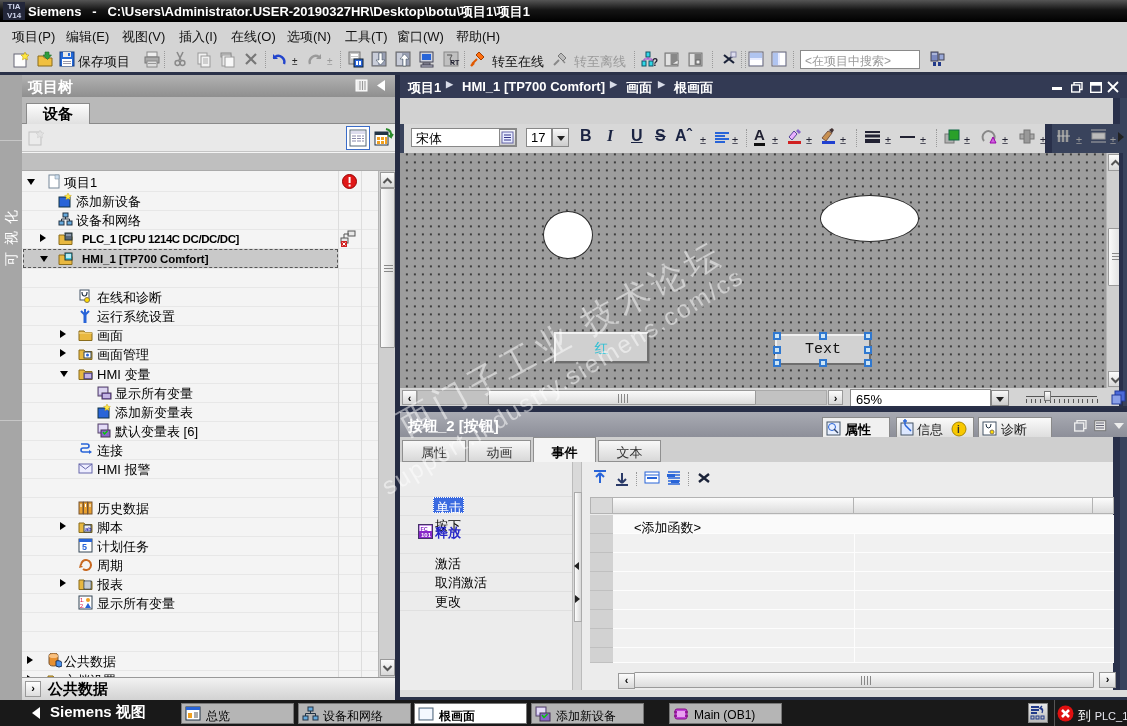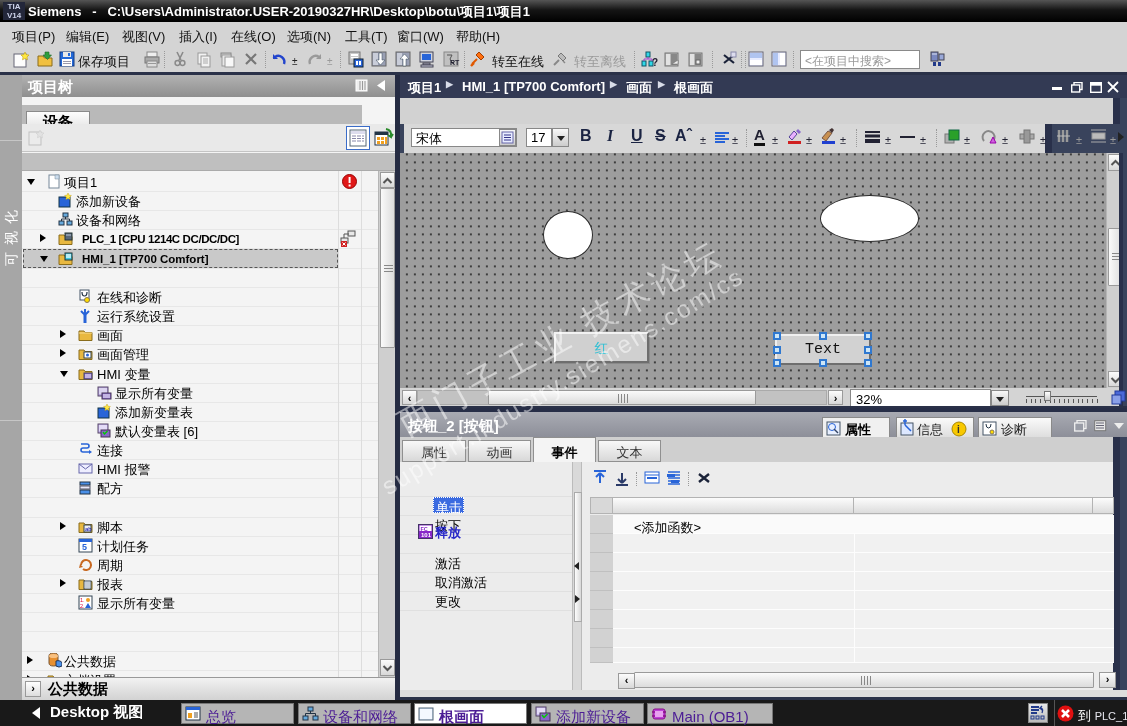--- a/index.html
+++ b/index.html
@@ -25,21 +25,21 @@
 #searchbox { left:800px; top:2px; width:120px; height:19px; background:#fff; border:1px solid #8a8a8a; color:#9a9a9a; font-size:12px; padding:2px 0 0 4px; }
 
 
 #leftstrip { left:0; top:75px; width:22px; height:625px; background:#a6a6a6; }
 #leftstrip .vt { position:absolute; left:3px; top:191px; transform:rotate(-90deg); transform-origin:0 0; color:#fff; font-size:14px; letter-spacing:7px; white-space:nowrap; }
 .lsep { position:absolute; left:0; width:22px; height:1px; background:#c6c6c6; }
 
 
 #tree { left:22px; top:75px; width:378px; height:625px; background:#f4f4f4; border-right:5px solid #252b42; }
 #tree-header { left:0; top:0; width:373px; height:22px; background:linear-gradient(#b2b2b2,#8f8f8f); color:#fff; font-weight:bold; font-size:15px; }
-#tree-tabs { left:0; top:30px; width:340px; height:27px; background:#b9b9b9; border-bottom:1px solid #8a8a8a; }
+#tree-tabs { left:0; top:22px; width:373px; height:27px; background:#b9b9b9; border-bottom:1px solid #8a8a8a; }
 .tab-dev { position:absolute; left:4px; top:6px; width:64px; height:21px; background:linear-gradient(#fdfdfd,#e0e0e0); border:1px solid #8a8a8a; border-bottom:none; text-align:center; font-weight:bold; font-size:15px; padding-top:1px; }
 #tree-toolbar { left:0; top:49px; width:373px; height:28px; background:#e9e9e9; border-bottom:1px solid #c4c4c4; }
 #tree-sep { left:0; top:78px; width:373px; height:18px; background:#bfbfbf; border-bottom:1px solid #aaa; }
 #tree-rows { left:0; top:96px; width:373px; height:506px; background:#f4f4f4; overflow:hidden; font-size:13px; }
 .trow { position:absolute; left:0; width:356px; height:19px; }
 .trow .txt { position:absolute; top:2px; white-space:nowrap; color:#000; }
 .rowline { position:absolute; left:0; width:356px; height:1px; background:#e7e7e7; }
 .arr-r { position:absolute; top:5px; width:0; height:0; border-left:6px solid #000; border-top:4px solid transparent; border-bottom:4px solid transparent; }
 .arr-d { position:absolute; top:7px; width:0; height:0; border-top:6px solid #000; border-left:4px solid transparent; border-right:4px solid transparent; }
 .tico { position:absolute; top:2px; width:15px; height:15px; }
@@ -79,21 +79,21 @@
 .evrow { position:absolute; left:0; width:170px; height:19px; }
 .evline { position:absolute; left:0; width:172px; height:1px; background:#e0e0e0; }
 #evsplit { position:absolute; left:172px; top:0; width:10px; height:228px; background:#d9d9d9; border-left:1px solid #bbb; border-right:1px solid #bbb; }
 
 .th { position:absolute; background:linear-gradient(#fcfcfc,#dcdcdc); border:1px solid #b3b3b3; border-left:none; }
 .tdg { position:absolute; background:#d2d2d2; border-bottom:1px solid #c0c0c0; }
 .tdw { position:absolute; background:#f1f1f1; border-bottom:1px solid #fdfdfd; }
 
 
 #taskbar { left:0; top:700px; width:1127px; height:26px; background:#191919; }
-.tbtn { position:absolute; top:3px; height:21px; background:#b5b5b5; color:#4c1d95; font-size:15px; border:1px solid #777; }
+.tbtn { position:absolute; top:3px; height:21px; background:#b5b5b5; color:#000000; font-size:12px; border:1px solid #777; }
 .tbtn.active { background:#fff; }
 .tbtn .lbl { position:absolute; left:24px; top:4px; white-space:nowrap; }
 #portalv { position:absolute; left:50px; top:3px; color:#fff; font-size:15px; font-weight:bold; }
 
 
 #wm { left:381px; top:0px; width:746px; height:726px; pointer-events:none; z-index:60; overflow:hidden; }
 #wm .in { position:absolute; left:9px; top:407px; transform:rotate(-29deg); transform-origin:0 0; color:rgba(255,255,255,0.5); }
 #wm .in2 { position:absolute; left:-4px; top:477px; transform:rotate(-31deg); transform-origin:0 0; color:rgba(255,255,255,0.5); }
 #wm .l1 { font-size:34px; letter-spacing:5px; white-space:nowrap; }
 #wm .l2 { font-size:24.5px; white-space:nowrap; letter-spacing:2px; }
@@ -535,31 +535,32 @@
 <div class="trow" style="top:288px">
 <div class="tico" style="left:56px">
           <svg width="15" height="15" viewBox="0 0 15 15">
             <rect x="1" y="3" width="13" height="9" fill="#eef" stroke="#66a"></rect>
             <path d="M1 3 l6.5 5 6.5 -5" fill="none" stroke="#66a"></path>
           </svg>
         </div>
 <div class="txt" style="left:75px;font-weight:normal;">HMI 报警</div>
 </div>
 <div class="rowline" style="top:307px"></div>
-<div class="trow" style="top:307px">
-<div class="tico" style="left:56px">
-          <svg width="15" height="15" viewBox="0 0 15 15">
-            <rect x="2" y="2" width="10" height="3" fill="#4a90e8" stroke="#234"></rect>
-            <rect x="2" y="6" width="10" height="3" fill="#e8e8f8" stroke="#556"></rect>
-            <rect x="2" y="10" width="10" height="4" fill="#4a90e8" stroke="#234"></rect>
-          </svg>
-        </div>
-<div class="txt" style="left:75px;font-weight:normal;">配方</div>
-</div>
 <div class="rowline" style="top:326px"></div>
+<div class="trow" style="top:327px">
+<div class="tico" style="left:56px">
+          <svg width="15" height="15" viewBox="0 0 15 15">
+            <rect x="1" y="2" width="4" height="12" fill="#e8a030" stroke="#753"></rect>
+            <rect x="5.5" y="2" width="4" height="12" fill="#e8a030" stroke="#753"></rect>
+            <rect x="10" y="2" width="4" height="12" fill="#e8a030" stroke="#753"></rect>
+            <path d="M3 4 v3 M7.5 4 v3 M12 4 v3" stroke="#fff"></path>
+          </svg>
+        </div>
+<div class="txt" style="left:75px;font-weight:normal;">历史数据</div>
+</div>
 <div class="rowline" style="top:346px"></div>
 <div class="trow" style="top:346px">
 <div class="arr-r" style="left:38px"></div>
 <div class="tico" style="left:56px">
           <svg width="15" height="15" viewBox="0 0 15 15">
             <path d="M1 4 h5 l1 1.5 H14 v8 H1z" fill="#e8b840" stroke="#8a6d1c"></path>
             <rect x="6" y="6" width="7" height="7" fill="#eee" stroke="#345"></rect>
             <text x="7" y="12" font-size="6" fill="#00a">ab</text>
           </svg>
         </div>
@@ -828,21 +829,21 @@
 <div class="abs" id="ed-hrow">
 <div class="sbtn" style="left:2px;top:2px;width:15px;height:15px;font-weight:bold;text-align:center;font-size:11px;padding-top:1px">‹</div>
 <div style="position:absolute;left:17px;top:2px;width:410px;height:15px;background:#c2c2c2;border:1px solid #aaa"></div>
 <div class="sthumbh" style="left:88px;top:2px;width:268px;height:15px">
         <div class="sgriph" style="left:129px"></div>
         <div class="sgriph" style="left:132px"></div>
         <div class="sgriph" style="left:135px"></div>
         <div class="sgriph" style="left:138px"></div>
       </div>
 <div class="sbtn" style="left:428px;top:2px;width:15px;height:15px;font-weight:bold;text-align:center;font-size:11px;padding-top:1px">›</div>
-<div style="position:absolute;left:450px;top:1px;width:141px;height:18px;background:#fff;border:1px solid #888;padding:2px 0 0 5px;font-size:13px">32%</div>
+<div style="position:absolute;left:450px;top:1px;width:141px;height:18px;background:#fff;border:1px solid #888;padding:2px 0 0 5px;font-size:13px">65%</div>
 <div style="position:absolute;left:591px;top:2px;width:18px;height:16px;background:linear-gradient(#f8f8f8,#ccc);border:1px solid #888">
         <div style="margin:6px auto 0;width:0;height:0;border-top:5px solid #222;border-left:4px solid transparent;border-right:4px solid transparent"></div>
       </div>
 <div style="position:absolute;left:626px;top:8px;width:71px;height:1px;background:#555"></div>
 <div style="position:absolute;left:626.0px;top:11px;width:1px;height:4px;background:#555"></div>
 <div style="position:absolute;left:630.7px;top:11px;width:1px;height:4px;background:#555"></div>
 <div style="position:absolute;left:635.4px;top:11px;width:1px;height:4px;background:#555"></div>
 <div style="position:absolute;left:640.1px;top:11px;width:1px;height:4px;background:#555"></div>
 <div style="position:absolute;left:644.8px;top:11px;width:1px;height:4px;background:#555"></div>
 <div style="position:absolute;left:649.5px;top:11px;width:1px;height:4px;background:#555"></div>
@@ -1020,21 +1021,21 @@
         <div class="sgriph" style="left:229px"></div>
         <div class="sgriph" style="left:232px"></div>
         <div class="sgriph" style="left:235px"></div>
       </div>
 <div class="sbtn" style="left:699px;top:210px;width:17px;height:16px;text-align:center;font-weight:bold;font-size:11px;padding-top:0px">›</div>
 </div>
 <div class="abs" id="pr-edge"></div>
 </div>
 <div class="abs" id="taskbar">
 <div style="position:absolute;left:32px;top:7px;width:0;height:0;border-right:8px solid #fff;border-top:6px solid transparent;border-bottom:6px solid transparent"></div>
-<div id="portalv">Desktop 视图</div>
+<div id="portalv">Siemens 视图</div>
 <div class="tbtn" style="left:181px;width:113px">
 <div style="position:absolute;left:3px;top:2px">
         <svg width="17" height="16" viewBox="0 0 17 16">
           <rect x="1" y="1" width="14" height="13" fill="#fff" stroke="#234"></rect>
           <rect x="1" y="1" width="14" height="3" fill="#2864d8"></rect>
           <path d="M3 7 h4 v5 h-4z" fill="#f0a020"></path>
           <path d="M9 7 h4 M9 9 h4 M9 11 h4" stroke="#555"></path>
         </svg>
       </div>
 <div class="lbl">总览</div>
@@ -1063,21 +1064,21 @@
 <div style="position:absolute;left:3px;top:2px">
         <svg width="17" height="16" viewBox="0 0 17 16">
           <rect x="1" y="1" width="10" height="9" fill="#c8b8f0" stroke="#546"></rect>
           <path d="M2 3 h8 M2 5 h8 M2 7 h8" stroke="#fff"></path>
           <rect x="5" y="7" width="10" height="8" fill="#8868c8" stroke="#435"></rect>
           <path d="M7 9 l2 2.5 3.5 -3.5" stroke="#0c0" stroke-width="1.4" fill="none"></path>
         </svg>
       </div>
 <div class="lbl">添加新设备</div>
     </div>
-<div class="tbtn" style="left:647px;width:126px">
+<div class="tbtn" style="left:669px;width:113px">
 <div style="position:absolute;left:3px;top:2px">
         <svg width="17" height="16" viewBox="0 0 17 16">
           <rect x="2" y="3" width="12" height="10" rx="2" fill="#c040d8" stroke="#818"></rect>
           <rect x="4" y="5" width="8" height="6" fill="#e8a0f0"></rect>
           <path d="M1 6 h3 M1 10 h3 M12 6 h3 M12 10 h3" stroke="#818" stroke-width="1.6"></path>
         </svg>
       </div>
 <div class="lbl">Main (OB1)</div>
     </div>
 <div style="position:absolute;left:1028px;top:3px;width:20px;height:20px;background:linear-gradient(#e8e8e8,#bcbcbc);border:1px solid #888">

